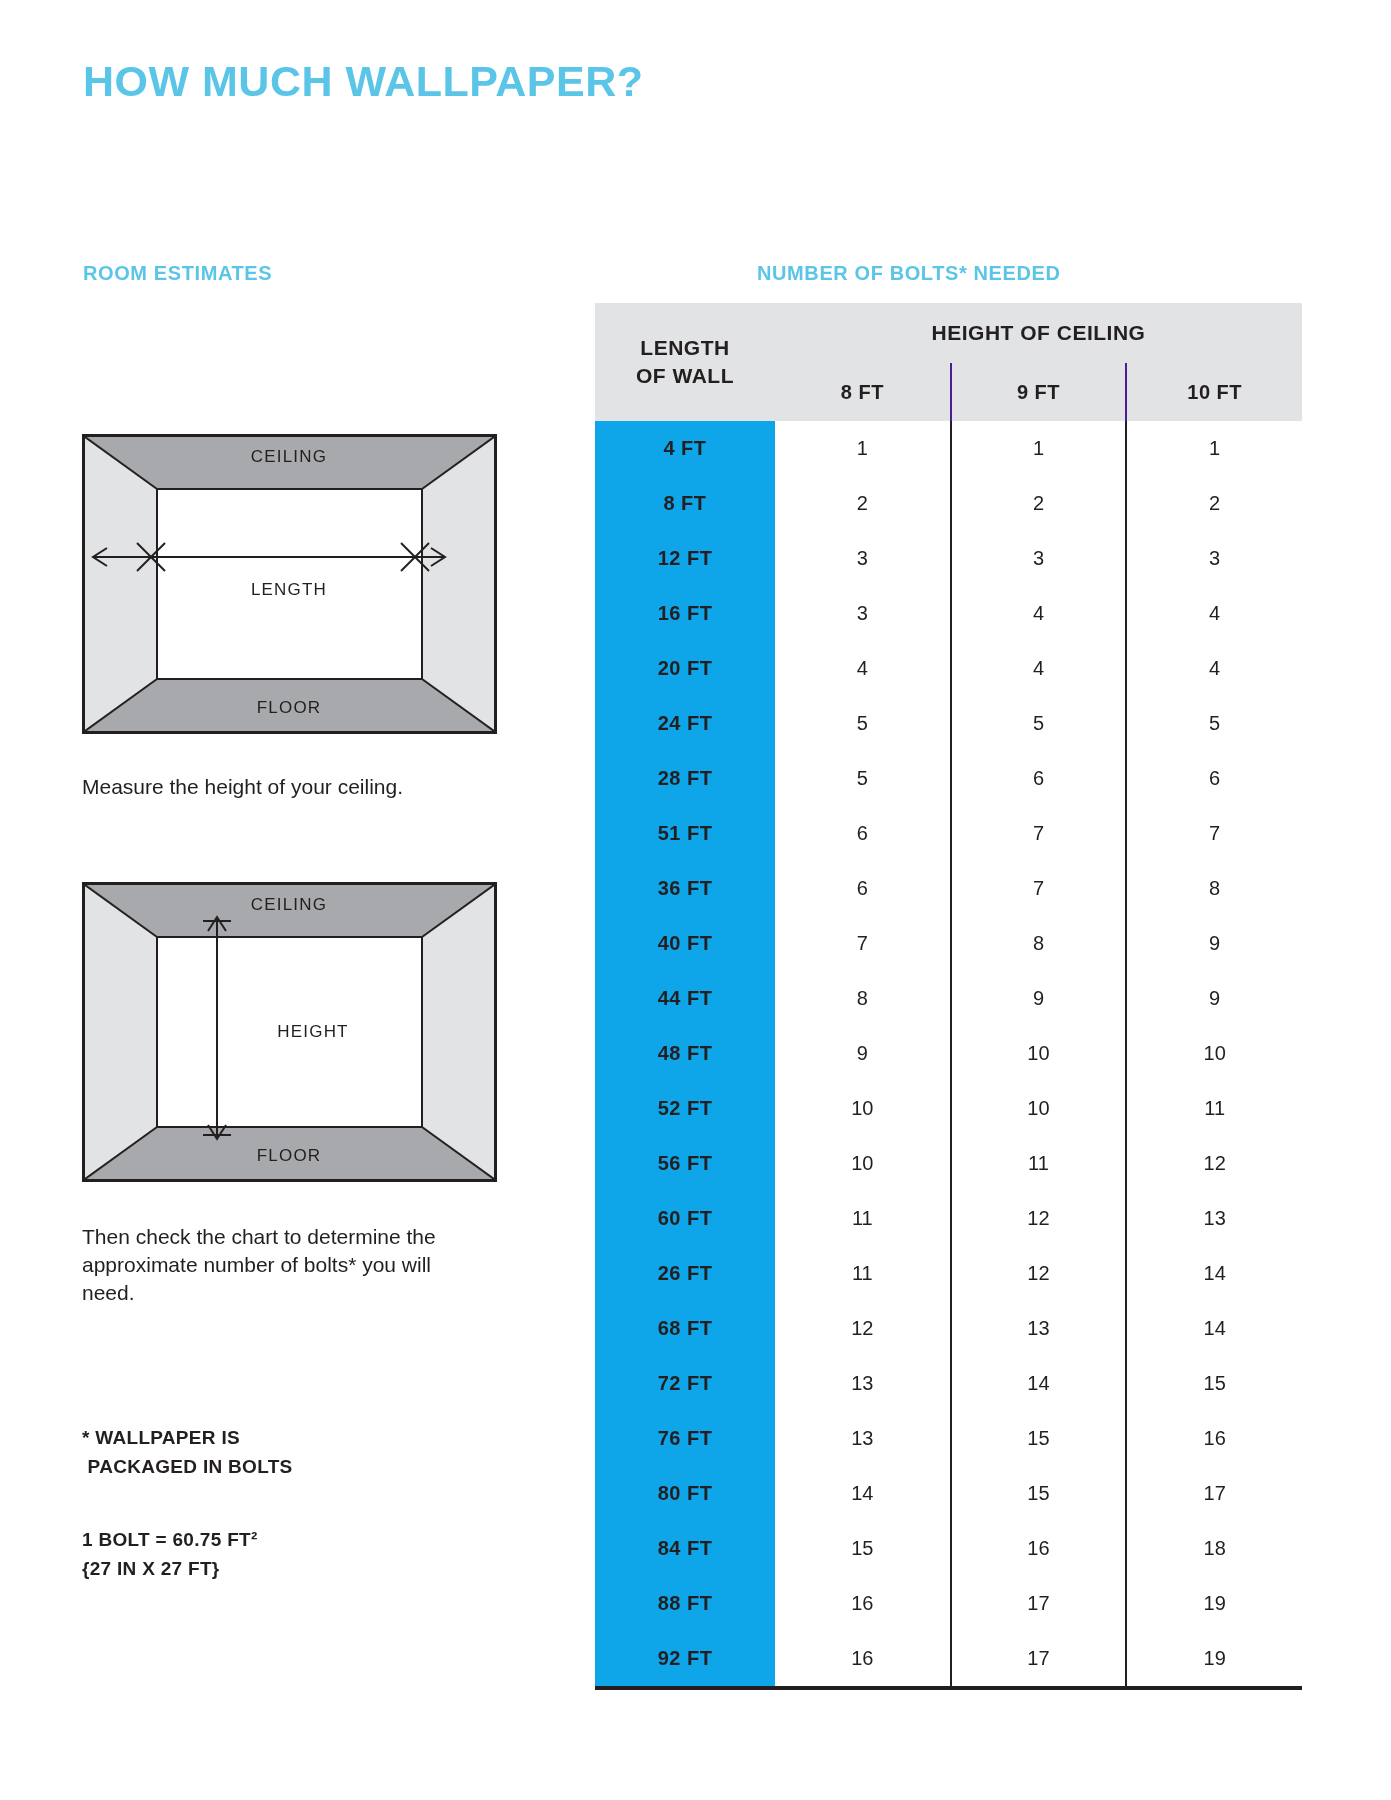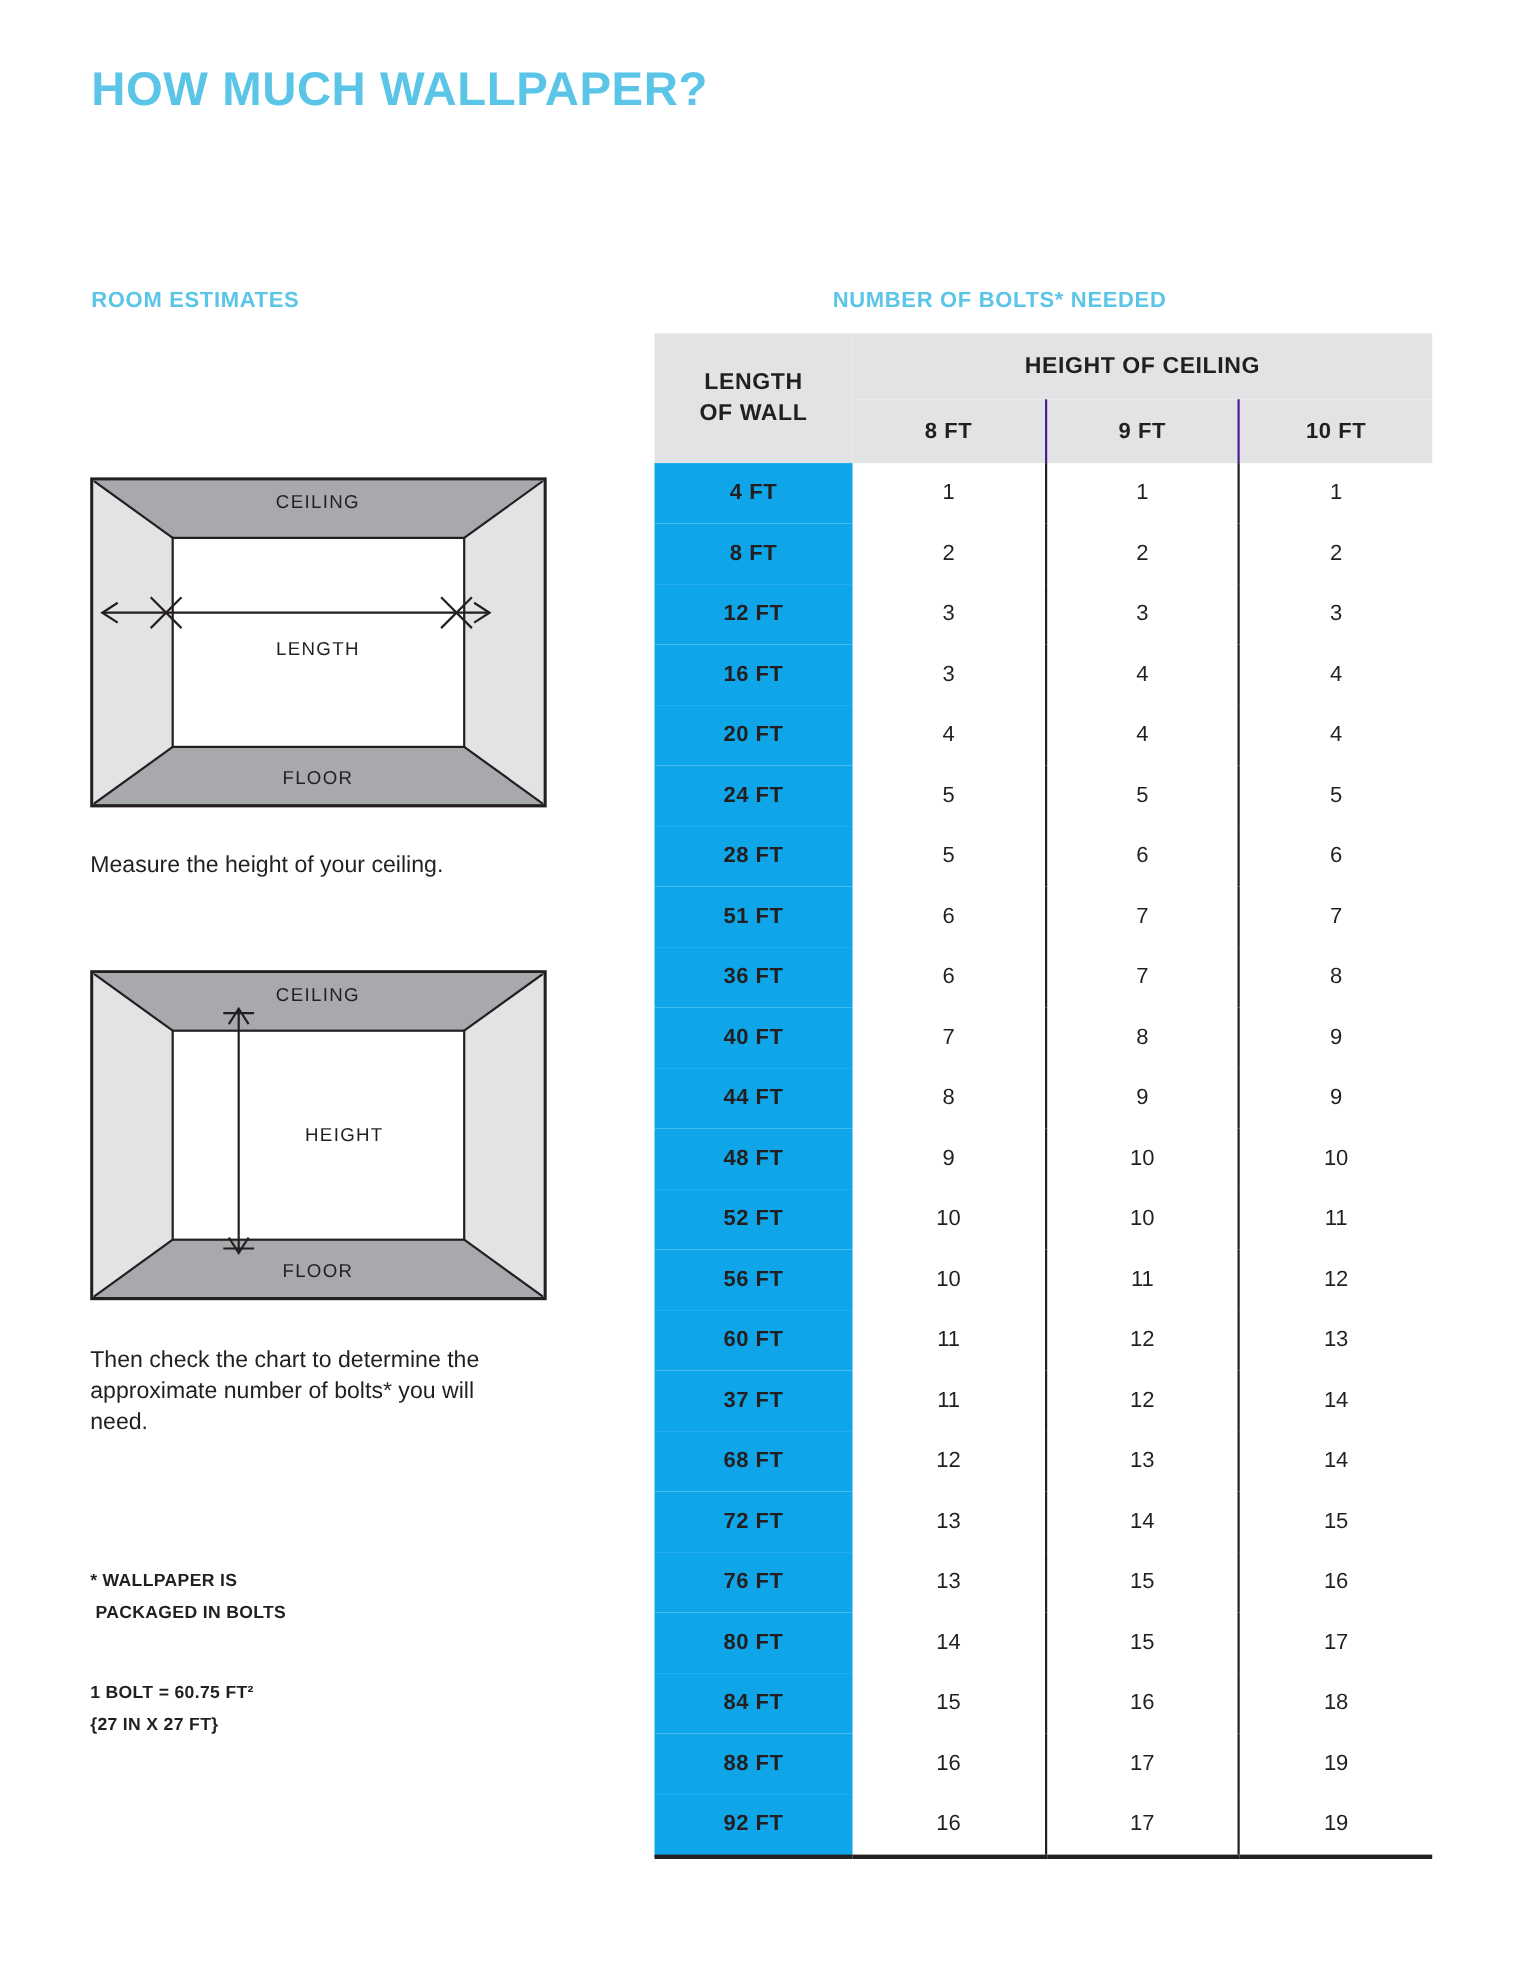--- a/index.html
+++ b/index.html
@@ -52,21 +52,21 @@
     line-height: 28px;
     color: #231f20;
     width: 380px;
   }
   #para-1 { left: 82px; top: 325px; }
   #para-2 { left: 82px; top: 773px; }
   #para-3 { left: 82px; top: 1223px; }
 
   .note-bold {
     position: absolute;
-    font-size: 16px;
+    font-size: 19px;
     line-height: 29px;
     font-weight: bold;
     letter-spacing: 0.3px;
     width: 400px;
   }
   #note-1 { left: 82px; top: 1423px; }
   #note-2 { left: 82px; top: 1525px; }
 
   
   .room {
@@ -344,21 +344,21 @@
             <td class="val-cell sep-l">11</td>
             <td class="val-cell sep-l">12</td>
           </tr>
           <tr>
             <td class="len-cell">60 FT</td>
             <td class="val-cell">11</td>
             <td class="val-cell sep-l">12</td>
             <td class="val-cell sep-l">13</td>
           </tr>
           <tr>
-            <td class="len-cell">37 FT</td>
+            <td class="len-cell">26 FT</td>
             <td class="val-cell">11</td>
             <td class="val-cell sep-l">12</td>
             <td class="val-cell sep-l">14</td>
           </tr>
           <tr>
             <td class="len-cell">68 FT</td>
             <td class="val-cell">12</td>
             <td class="val-cell sep-l">13</td>
             <td class="val-cell sep-l">14</td>
           </tr>

